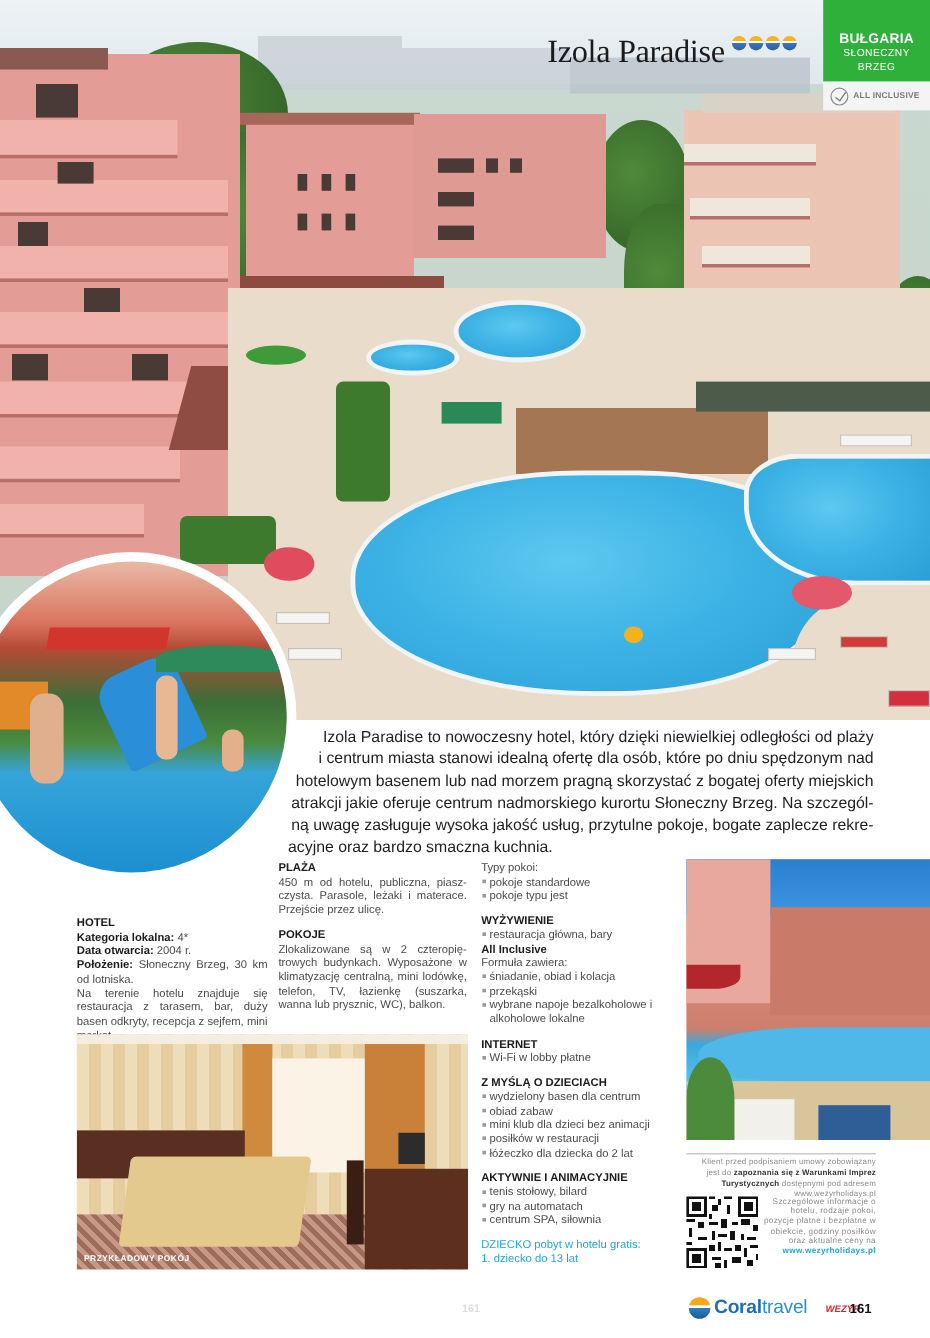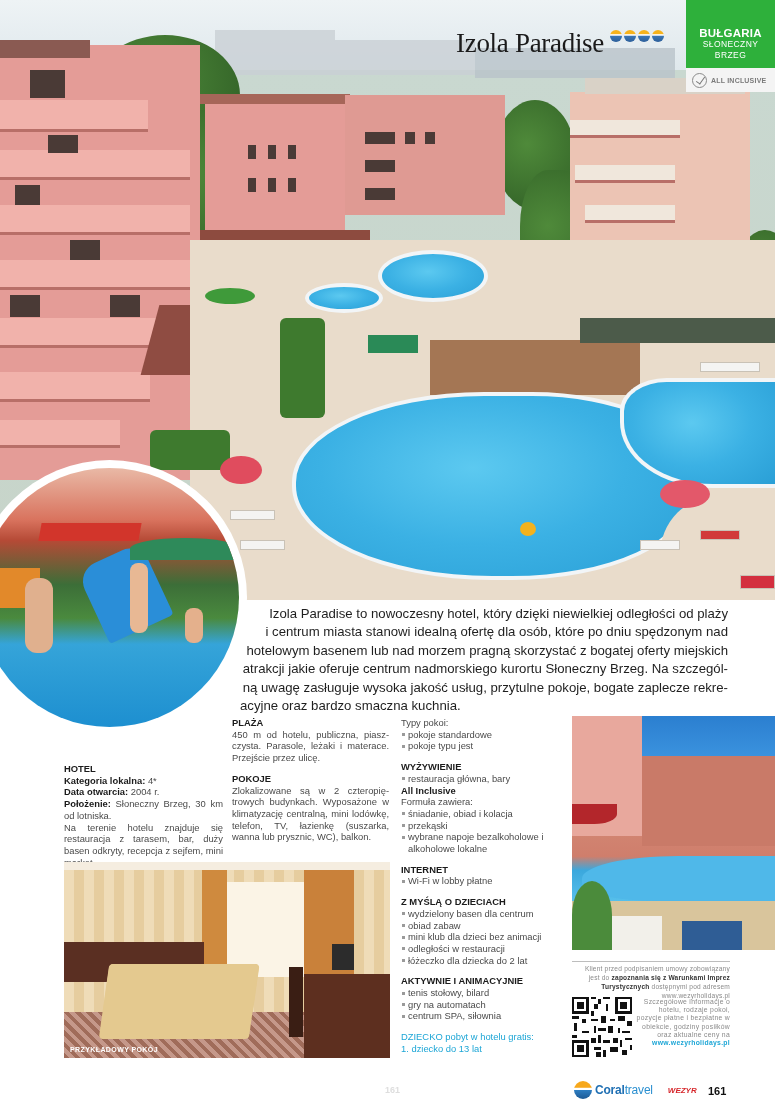--- a/index.html
+++ b/index.html
@@ -88,21 +88,21 @@
   .qr { position: absolute; left: 572px; top: 997px; width: 60px; height: 60px; background: #fff; }
   .note-side { position: absolute; left: 636px; top: 998px; width: 94px; font-size: 6.8px; line-height: 8.2px; color: #8a8a8a;
     text-align: right; letter-spacing: .3px; }
   .note-side .link { color: #1da6d6; font-weight: bold; }
 
   
   .folio-ghost { position: absolute; left: 385px; top: 1085px; font-size: 9px; color: #dedede; font-weight: bold; }
   .brand { position: absolute; left: 574px; top: 1081px; display: flex; align-items: center; gap: 3px; }
   .brand-globe { width: 18px; height: 18px; border-radius: 50%;
     background: linear-gradient(180deg, #f7a81b 0%, #f7a81b 35%, #fff 40%, #fff 48%, #2d7dc1 52%, #1d5a95 100%); }
-  .brand-text { font-size: 12px; color: #1f6fb3; letter-spacing: -0.2px; }
+  .brand-text { font-size: 16px; color: #1f6fb3; letter-spacing: -0.2px; }
   .brand-text .light { font-weight: normal; color: #2a8fd0; }
   .brand-wezyr { margin-left: 12px; font-size: 8px; font-weight: bold; color: #d6262b; font-style: italic; }
   .folio { position: absolute; left: 708px; top: 1085px; font-size: 11px; font-weight: bold; color: #111; }
 </style>
 </head>
 <body>
 
 <div class="hero">
   <div class="sky"></div>
   <div class="city" style="left:215px;width:120px;"></div>
@@ -255,21 +255,21 @@
   <h4>INTERNET</h4>
   <ul>
     <li>Wi-Fi w lobby płatne</li>
   </ul>
   <div class="gap"></div>
   <h4>Z MYŚLĄ O DZIECIACH</h4>
   <ul>
     <li>wydzielony basen dla centrum</li>
     <li>obiad zabaw</li>
     <li>mini klub dla dzieci bez animacji</li>
-    <li>odległości w restauracji</li>
+    <li>posiłków w restauracji</li>
     <li>łóżeczko dla dziecka do 2 lat</li>
   </ul>
   <div class="gap"></div>
   <h4>AKTYWNIE I ANIMACYJNIE</h4>
   <ul>
     <li>tenis stołowy, bilard</li>
     <li>gry na automatach</li>
     <li>centrum SPA, siłownia</li>
   </ul>
   <div class="gap"></div>

